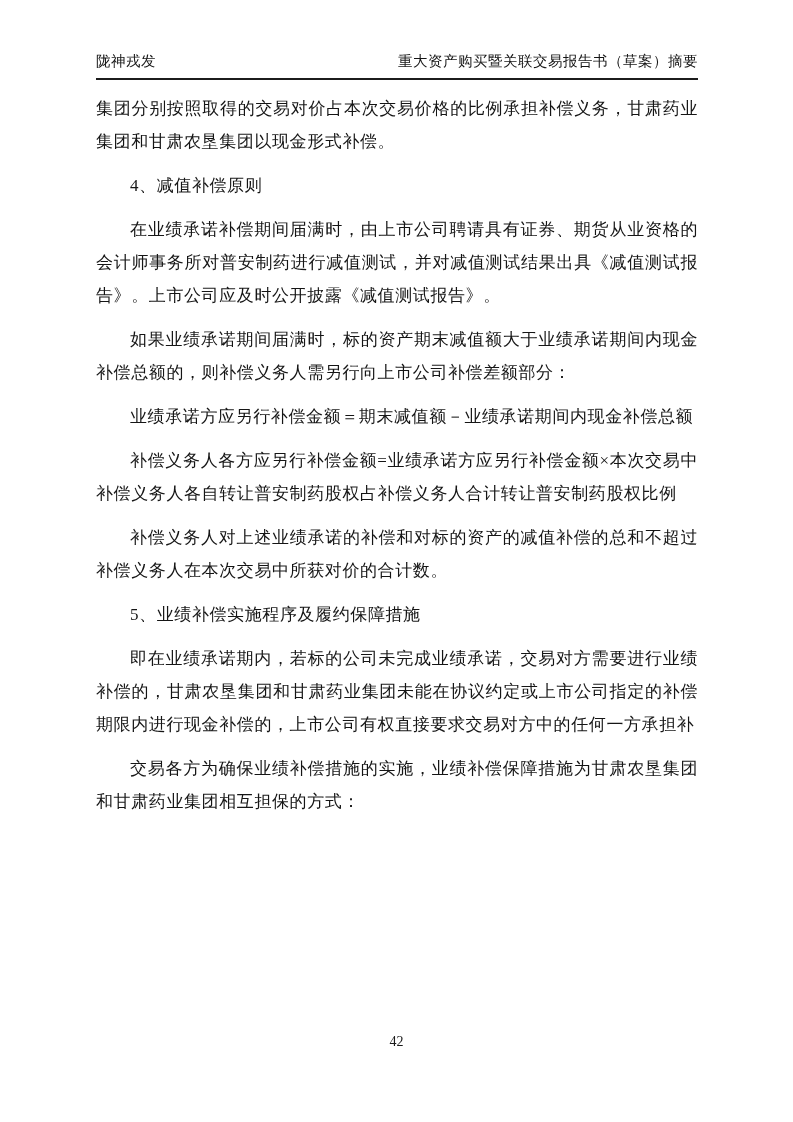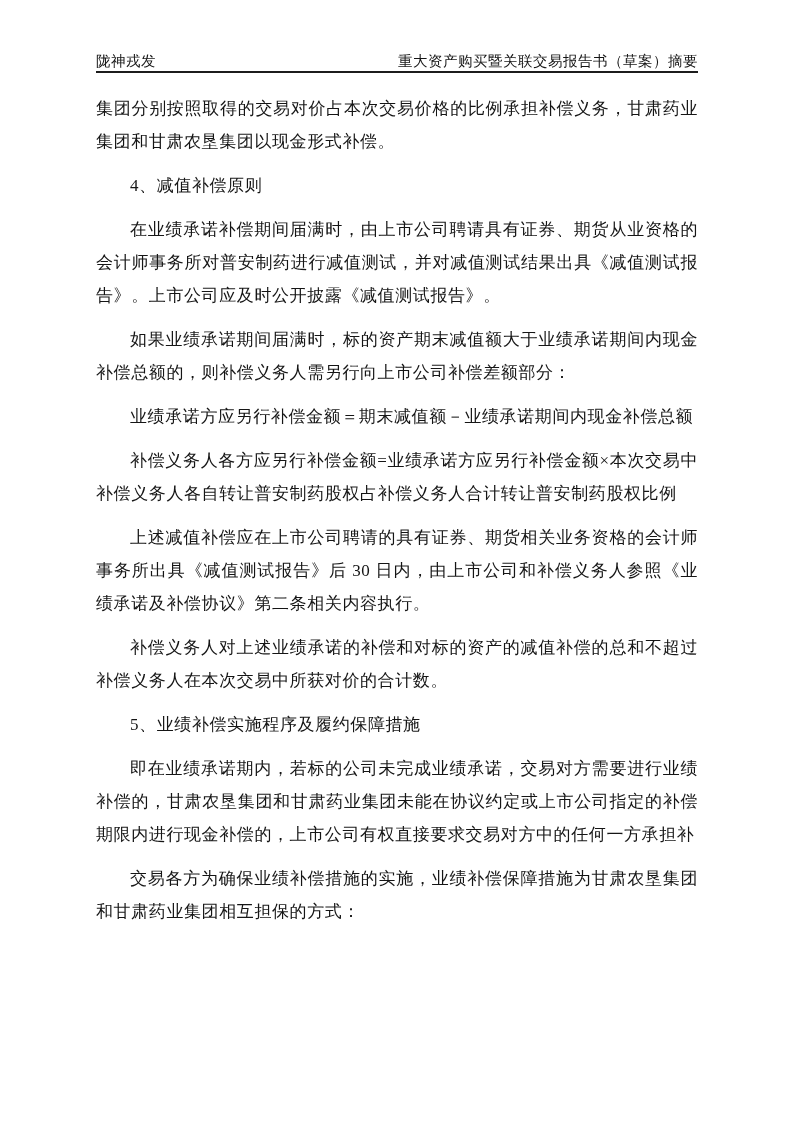--- a/index.html
+++ b/index.html
@@ -17,20 +17,21 @@
     color: #151515;
   }
   .header {
     position: absolute;
     top: 52px;
     left: 96px;
     width: 602px;
     display: flex;
     justify-content: space-between;
     align-items: flex-end;
+    padding-bottom: 7px;
     border-bottom: 2px solid #1c1c1c;
     font-size: 14.5px;
     letter-spacing: 0.5px;
     white-space: nowrap;
   }
   .header .hdr-left { text-align: left; }
   .header .hdr-right { text-align: right; }
   .content {
     position: absolute;
     top: 92px;
@@ -66,21 +67,23 @@
     <span class="hdr-right">重大资产购买暨关联交易报告书（草案）摘要</span>
   </div>
 
   <div class="content">
       <p class="para">集团分别按照取得的交易对价占本次交易价格的比例承担补偿义务，甘肃药业集团和甘肃农垦集团以现金形式补偿。</p>
       <p class="para indent">4、减值补偿原则</p>
       <p class="para indent">在业绩承诺补偿期间届满时，由上市公司聘请具有证券、期货从业资格的会计师事务所对普安制药进行减值测试，并对减值测试结果出具《减值测试报告》。上市公司应及时公开披露《减值测试报告》。</p>
       <p class="para indent">如果业绩承诺期间届满时，标的资产期末减值额大于业绩承诺期间内现金补偿总额的，则补偿义务人需另行向上市公司补偿差额部分：</p>
       <p class="para indent">业绩承诺方应另行补偿金额＝期末减值额－业绩承诺期间内现金补偿总额</p>
       <p class="para indent">补偿义务人各方应另行补偿金额=业绩承诺方应另行补偿金额×本次交易中补偿义务人各自转让普安制药股权占补偿义务人合计转让普安制药股权比例</p>
-      <p class="para indent">上述减值补偿应在上市公司聘请的具有证券、期货相关业务资格的会计师事务所出具《减值测试报告》后 30 日内，由上市公司和补偿义务人参照《业绩承诺及补偿协议》第二条相关内容执行。</p>
       <p class="para indent">补偿义务人对上述业绩承诺的补偿和对标的资产的减值补偿的总和不超过补偿义务人在本次交易中所获对价的合计数。</p>
       <p class="para indent">5、业绩补偿实施程序及履约保障措施</p>
       <p class="para indent">即在业绩承诺期内，若标的公司未完成业绩承诺，交易对方需要进行业绩补偿的，甘肃农垦集团和甘肃药业集团未能在协议约定或上市公司指定的补偿期限内进行现金补偿的，上市公司有权直接要求交易对方中的任何一方承担补</p>
       <p class="para indent">交易各方为确保业绩补偿措施的实施，业绩补偿保障措施为甘肃农垦集团和甘肃药业集团相互担保的方式：</p>
     </div>
 
+  <div class="footer">
+    <span>42</span>
+  </div>
 
 </div>
 
 </body></html>

